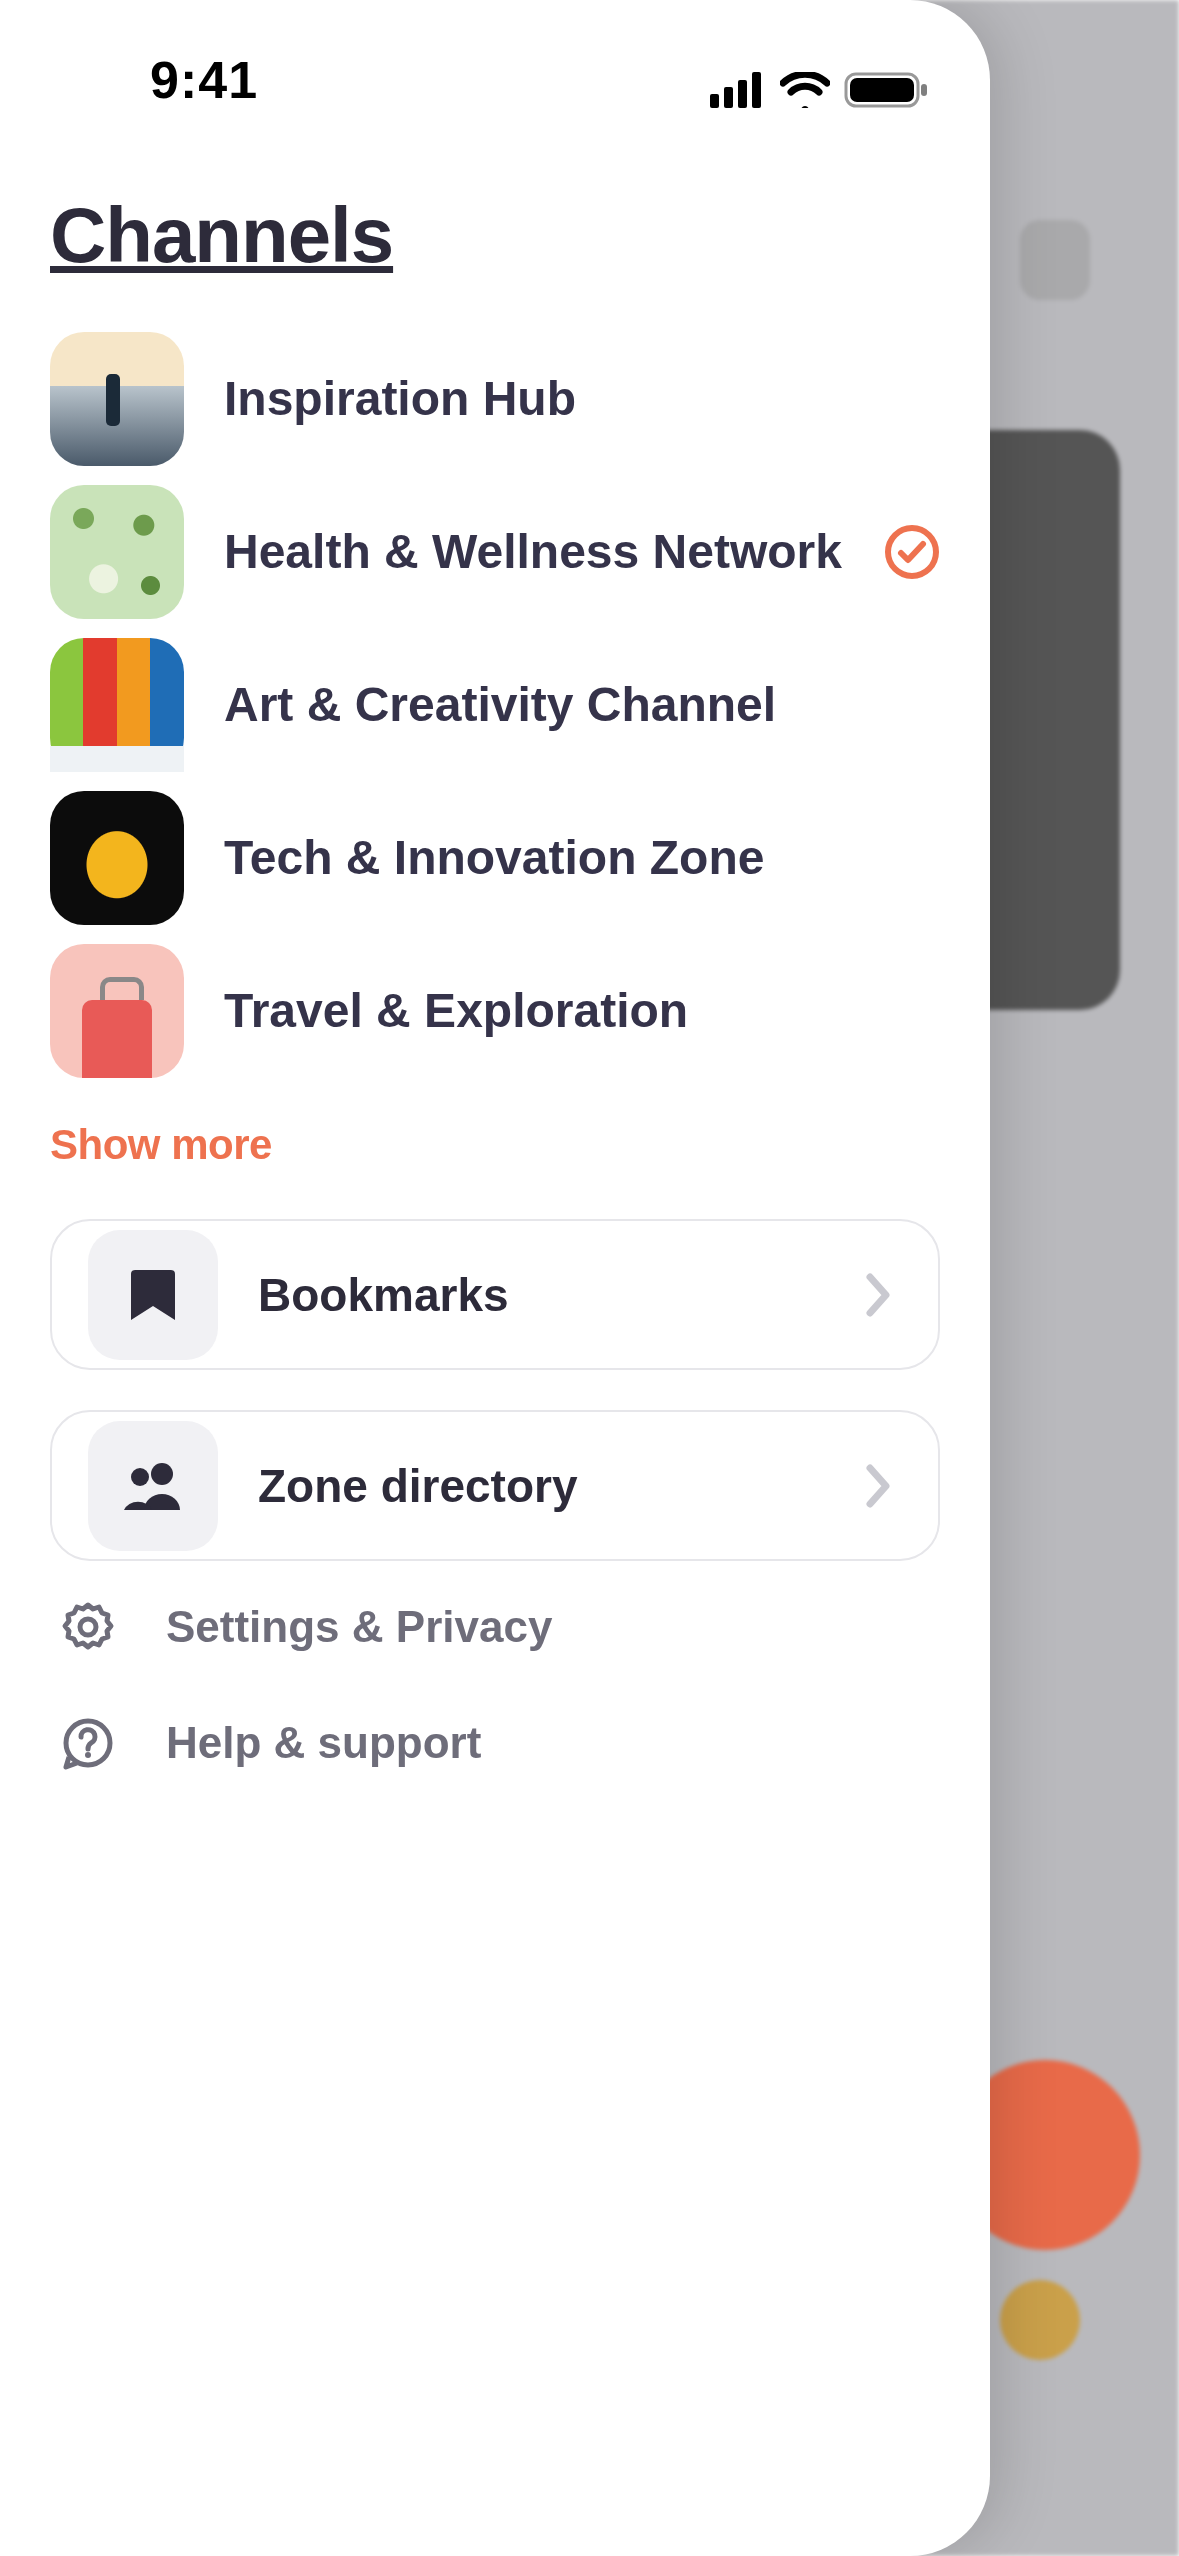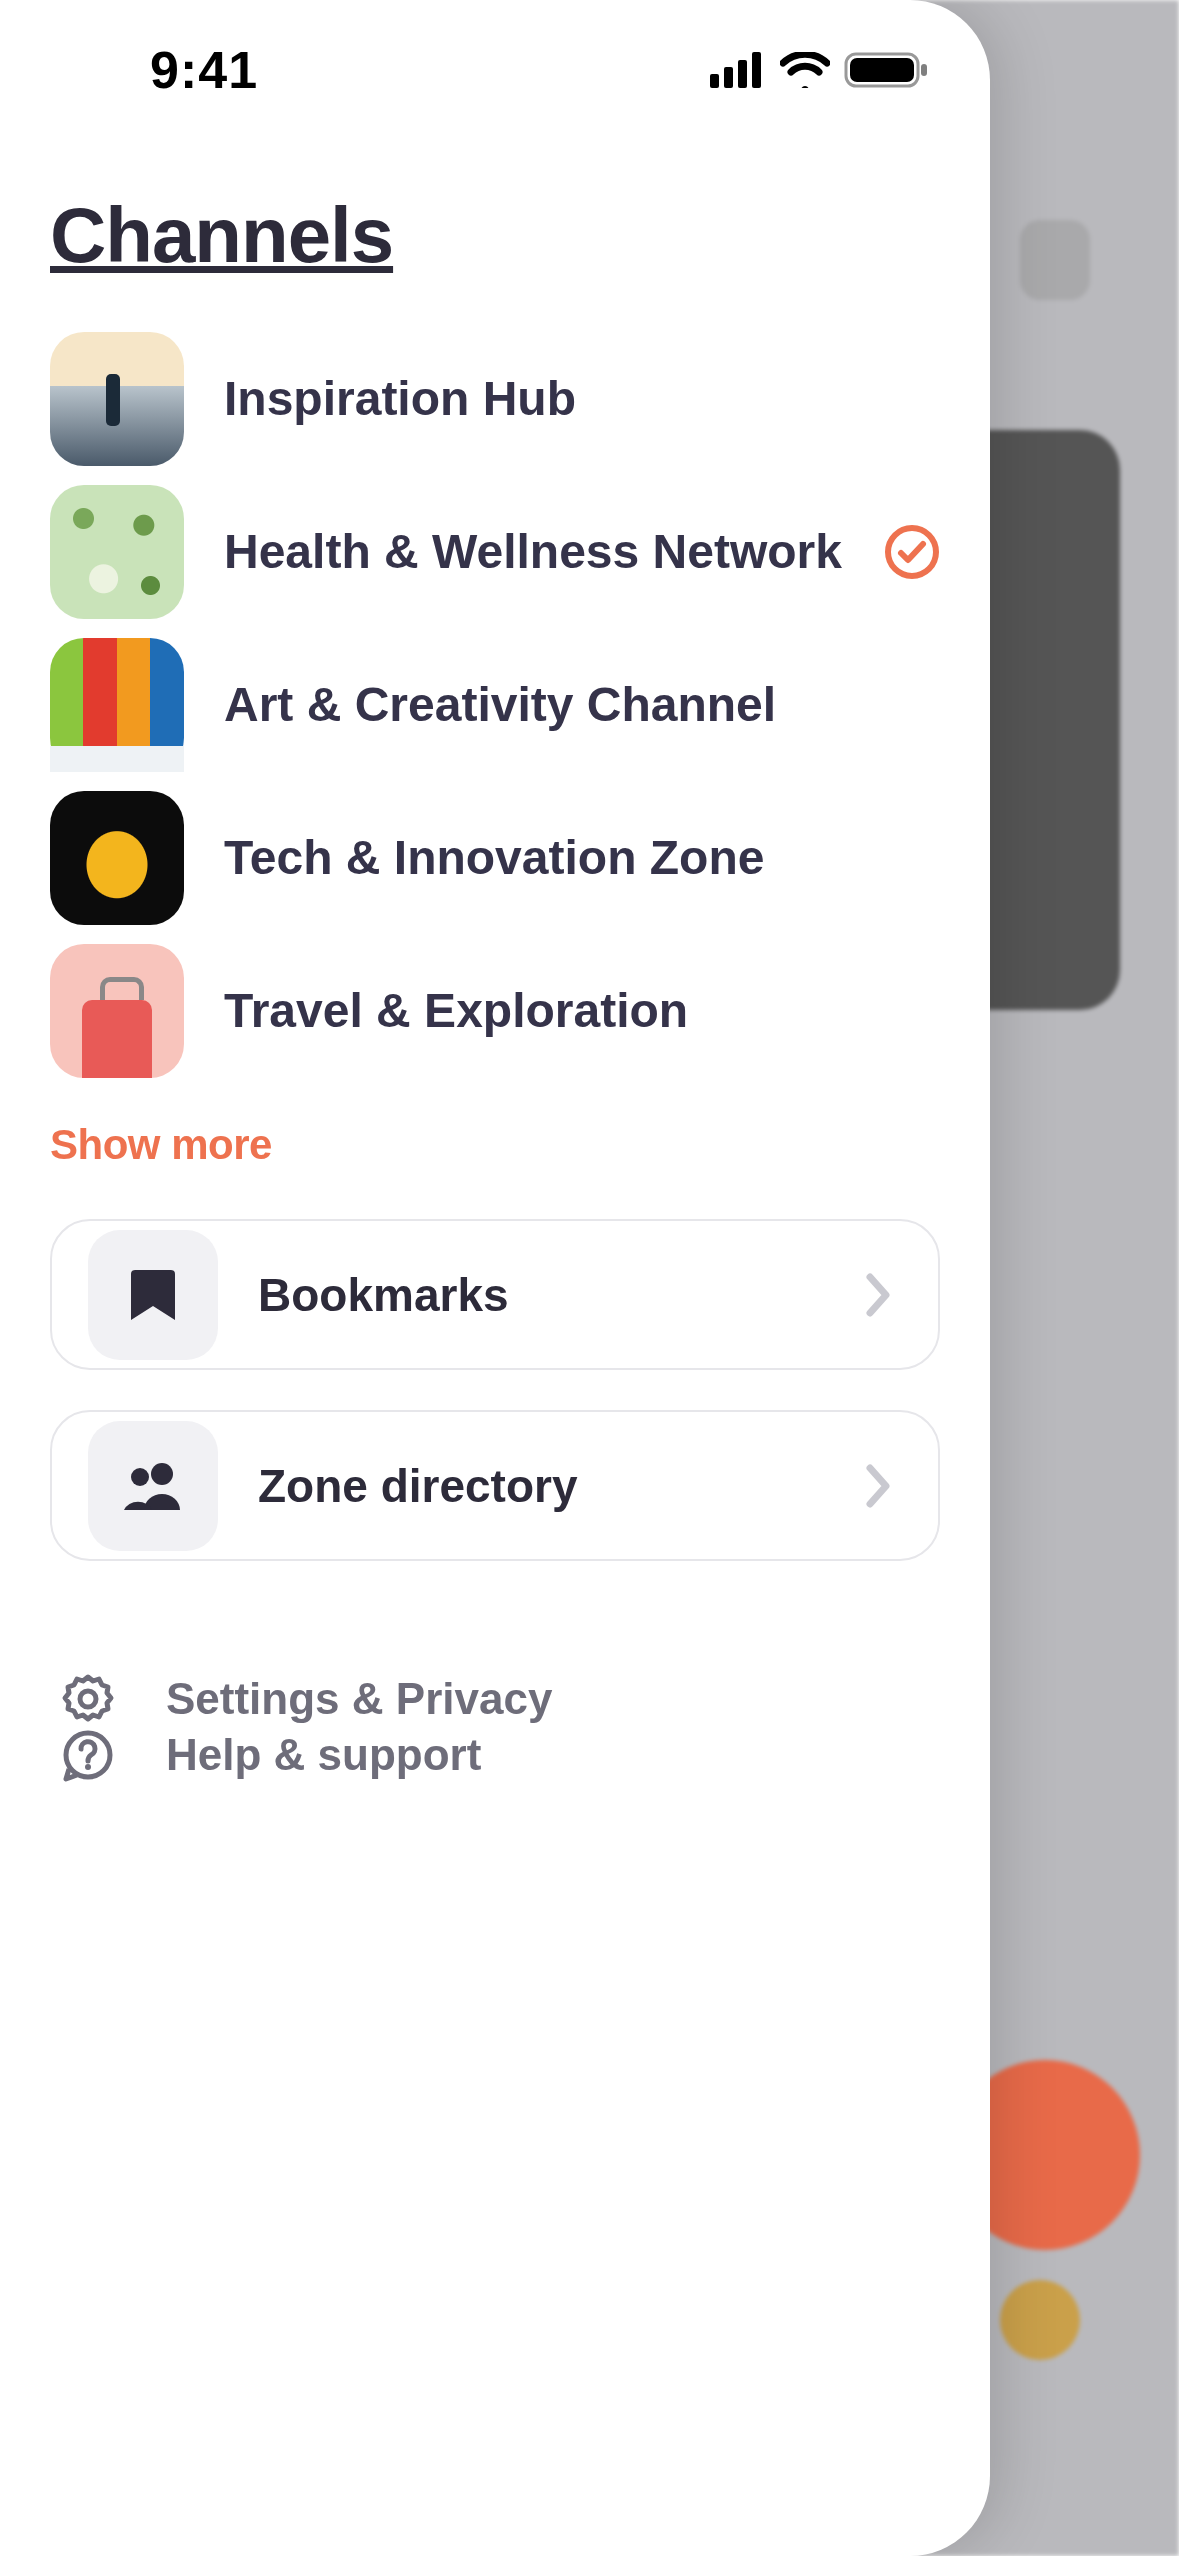--- a/index.html
+++ b/index.html
@@ -51,21 +51,21 @@
     border-top-right-radius: 80px;
     border-bottom-right-radius: 80px;
     box-shadow: 10px 0 60px rgba(0,0,0,.15);
     padding: 0 50px;
   }
 
   
   .status-bar {
     height: 110px;
     display: flex;
-    align-items: center;
+    align-items: flex-end;
     justify-content: space-between;
     padding-top: 30px;
   }
   .status-time {
     font-size: 52px;
     font-weight: 600;
     color: #000;
     padding-left: 100px;
     letter-spacing: 1px;
   }
@@ -157,23 +157,24 @@
     font-size: 46px;
     font-weight: 600;
     color: #2d2b3a;
     flex: 1;
   }
   .chevron {
     margin-right: 10px;
   }
 
   .settings-list {
-    margin-top: 110px;
+    margin-top: 38px;
     display: flex;
     flex-direction: column;
+    gap: 60px;
     padding-left: 10px;
   }
   .settings-item {
     display: flex;
     align-items: center;
     gap: 50px;
     cursor: pointer;
   }
   .settings-label {
     font-size: 44px;

